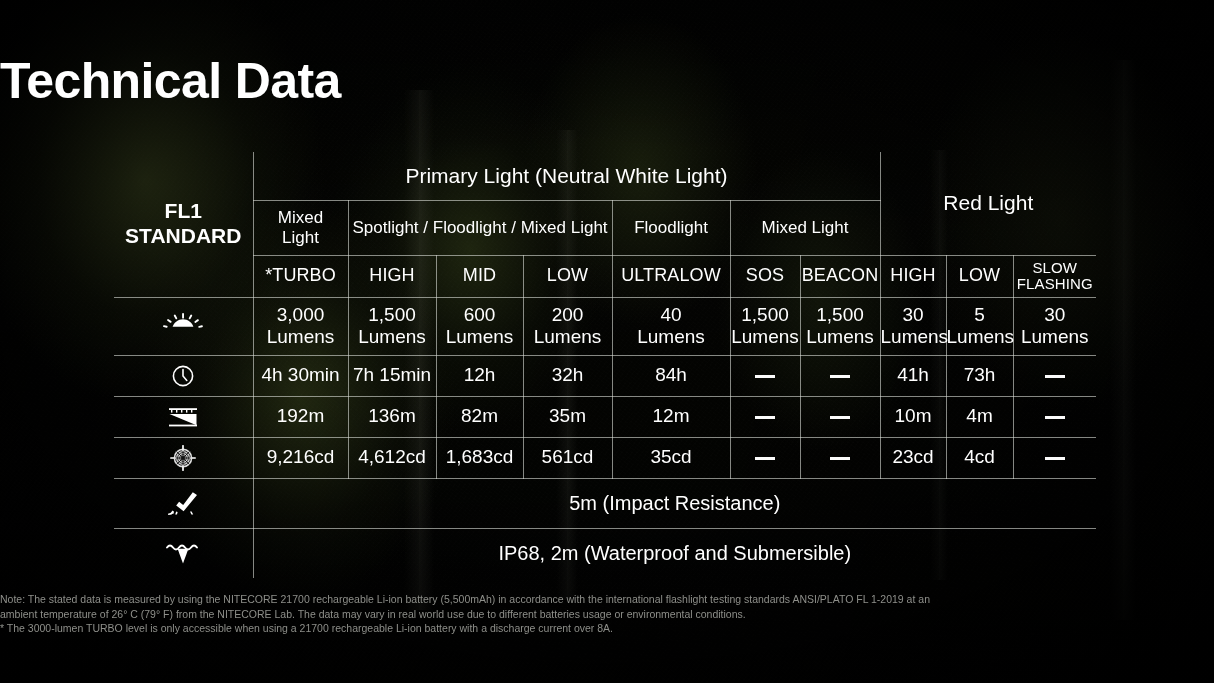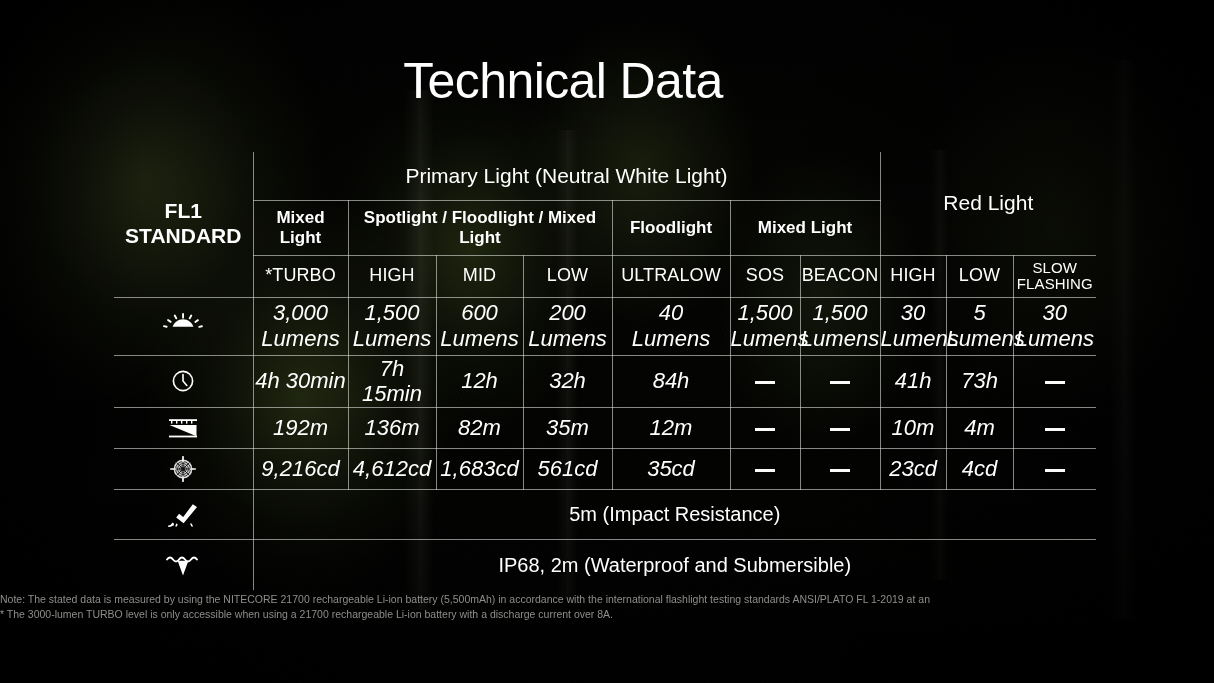--- a/index.html
+++ b/index.html
@@ -57,24 +57,23 @@
   }
   #bg-vignette {
     position: absolute; inset: 0;
     background: radial-gradient(ellipse 820px 470px at 50% 46%, rgba(0,0,0,0) 35%, rgba(0,0,0,0.55) 78%, rgba(0,0,0,0.95) 100%);
   }
 
   
   #title {
     position: absolute;
     top: 52px; left: 0; width: 1126px;
-    text-align: center;
     color: #ffffff;
     font-size: 50px;
-    font-weight: normal;
+    font-weight: bold;
     letter-spacing: -0.6px;
     font-family: "Liberation Sans", sans-serif;
     z-index: 4;
   }
 
   
   #spec-table {
     position: absolute;
     left: 114px;
     top: 152px;
@@ -106,37 +105,35 @@
   }
   .grp-head {
     font-size: 21px;
     line-height: 1.15;
     color: #f7f7f7;
   }
   .sub-head {
     font-size: 17px;
     line-height: 1.12;
     color: #f2f2f2;
-    font-weight: bold;
   }
   .mode-head {
     font-size: 18px;
     line-height: 1.08;
     color: #fbfbfb;
     letter-spacing: .1px;
     margin-top: 39px;
   }
   .mode-head.red, .grp-head.red, .sub-head.red { color: #ee1c26; }
   .mode-head.small { font-size: 15px; }
 
   .val {
-    font-size: 22px;
+    font-size: 19px;
     line-height: 1.18;
     color: #fbfbfb;
-    font-style: italic;
   }
   .val .dash {
     display: inline-block;
     width: 20px; height: 3px;
     background: #fbfbfb;
     vertical-align: middle;
   }
   .wide-val {
     font-size: 20px;
     color: #fbfbfb;
@@ -392,16 +389,17 @@
           </svg>
         </div>
       </td>
       <td class="wide-val no-right no-bottom" colspan="10">IP68, 2m (Waterproof and Submersible)</td>
     </tr>
   </tbody>
     </table>
 
   <div id="footnote">
     <div>Note: The stated data is measured by using the NITECORE 21700 rechargeable Li-ion battery (5,500mAh) in accordance with the international flashlight testing standards ANSI/PLATO FL 1-2019 at an</div>
+    <div>ambient temperature of 26° C (79° F) from the NITECORE Lab. The data may vary in real world use due to different batteries usage or environmental conditions.</div>
     <div>* The 3000-lumen TURBO level is only accessible when using a 21700 rechargeable Li-ion battery with a discharge current over 8A.</div>
   </div>
 
 </div>
 
 </body></html>

